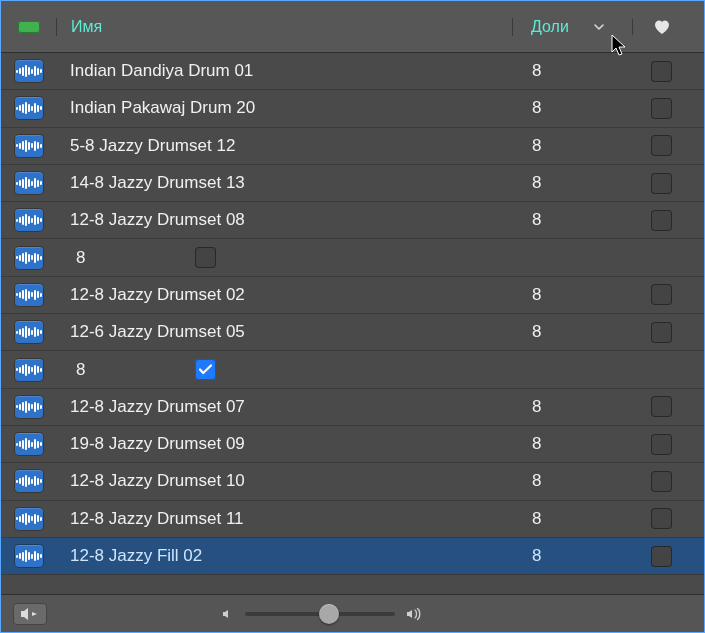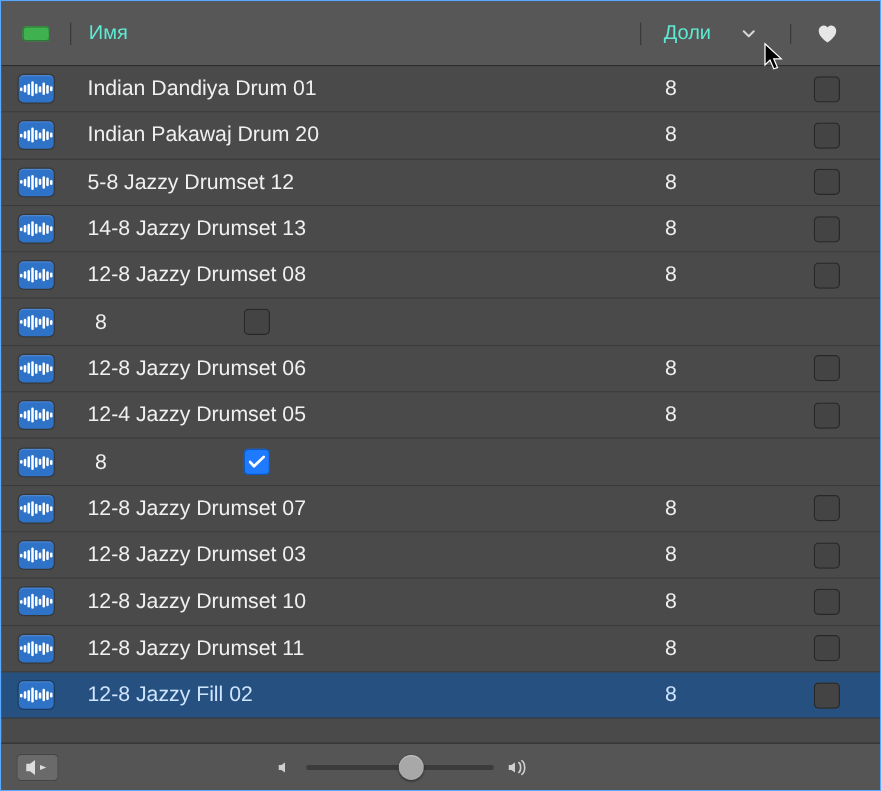--- a/index.html
+++ b/index.html
@@ -288,44 +288,44 @@
               <span style="height: 9px;"></span>
               <span style="height: 12px;"></span>
               <span style="height: 8px;"></span>
               <span style="height: 5px;"></span>
               <span style="height: 10px;"></span>
               <span style="height: 7px;"></span>
               <span style="height: 4px;"></span>
             </div>
           </div>
         </div>
-        <div class="name">12-8 Jazzy Drumset 06</div>
-        <div class="beats">8</div>
-        <div class="fav-cell">
-          <div class="chk"></div>
-        </div>
-        <div class="end-cell"></div>
-      </div>
-      <div class="row">
-        <div class="icon-cell">
-          <div class="loop-icon">
-            <div class="waveform">
-              <span style="height: 3px;"></span>
-              <span style="height: 6px;"></span>
-              <span style="height: 9px;"></span>
-              <span style="height: 12px;"></span>
-              <span style="height: 8px;"></span>
-              <span style="height: 5px;"></span>
-              <span style="height: 10px;"></span>
-              <span style="height: 7px;"></span>
-              <span style="height: 4px;"></span>
-            </div>
-          </div>
-        </div>
-        <div class="name">12-4 Jazzy Drumset 05</div>
+        <div class="name">12-8 Jazzy Drumset 02</div>
+        <div class="beats">8</div>
+        <div class="fav-cell">
+          <div class="chk"></div>
+        </div>
+        <div class="end-cell"></div>
+      </div>
+      <div class="row">
+        <div class="icon-cell">
+          <div class="loop-icon">
+            <div class="waveform">
+              <span style="height: 3px;"></span>
+              <span style="height: 6px;"></span>
+              <span style="height: 9px;"></span>
+              <span style="height: 12px;"></span>
+              <span style="height: 8px;"></span>
+              <span style="height: 5px;"></span>
+              <span style="height: 10px;"></span>
+              <span style="height: 7px;"></span>
+              <span style="height: 4px;"></span>
+            </div>
+          </div>
+        </div>
+        <div class="name">12-6 Jazzy Drumset 05</div>
         <div class="beats">8</div>
         <div class="fav-cell">
           <div class="chk"></div>
         </div>
         <div class="end-cell"></div>
       </div>
       <div class="row">
         <div class="icon-cell">
           <div class="loop-icon">
             <div class="waveform">
@@ -383,21 +383,21 @@
               <span style="height: 9px;"></span>
               <span style="height: 12px;"></span>
               <span style="height: 8px;"></span>
               <span style="height: 5px;"></span>
               <span style="height: 10px;"></span>
               <span style="height: 7px;"></span>
               <span style="height: 4px;"></span>
             </div>
           </div>
         </div>
-        <div class="name">12-8 Jazzy Drumset 03</div>
+        <div class="name">19-8 Jazzy Drumset 09</div>
         <div class="beats">8</div>
         <div class="fav-cell">
           <div class="chk"></div>
         </div>
         <div class="end-cell"></div>
       </div>
       <div class="row">
         <div class="icon-cell">
           <div class="loop-icon">
             <div class="waveform">

